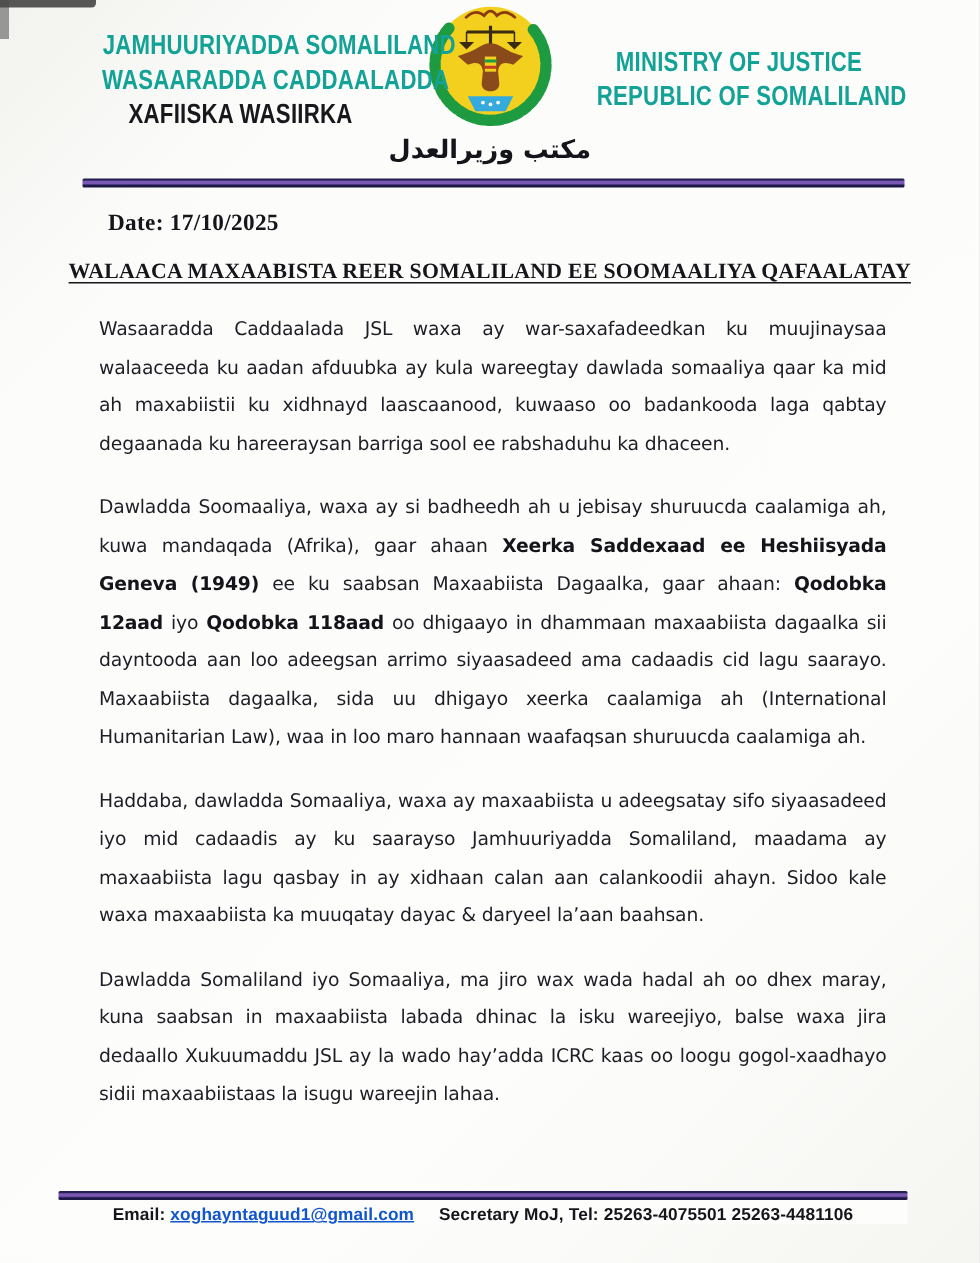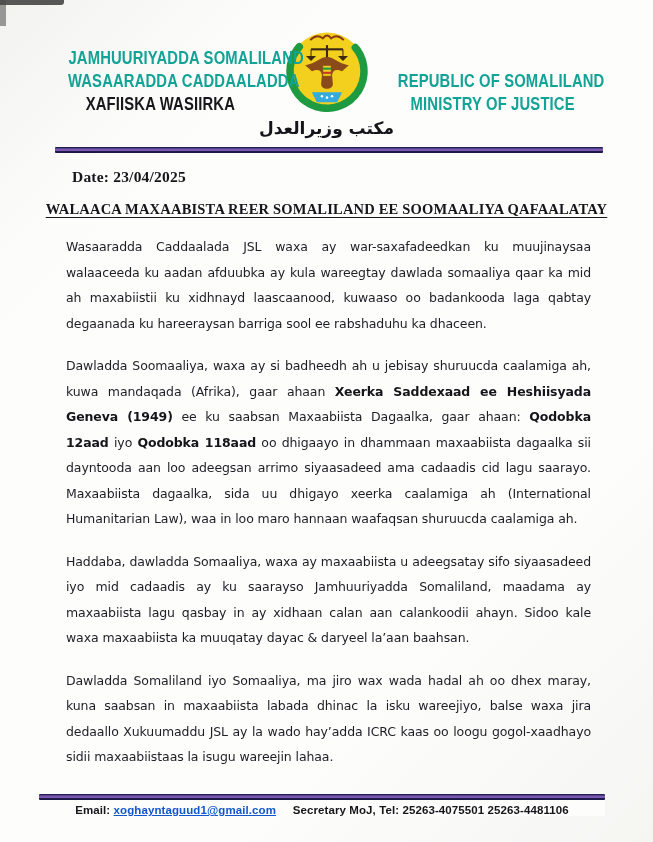--- a/index.html
+++ b/index.html
@@ -6,21 +6,21 @@
   html,body{margin:0;padding:0;background:#e9e9e7;}
   .page{
     position:relative;width:653px;height:842px;margin:0 auto;overflow:hidden;
     background:linear-gradient(135deg,#f2f2ef 0%,#fcfcfa 18%,#fdfdfb 70%,#f5f5f2 100%);
     font-family:"DejaVu Sans",sans-serif;color:#1d1d26;
   }
   .scan-edge{position:absolute;top:0;left:0;width:64px;height:5px;background:#2f2f2f;opacity:.8;border-radius:0 0 3px 0;}
   .scan-edge2{position:absolute;top:0;left:0;width:6px;height:26px;background:#4a4a4a;opacity:.55;}
 
   
-  .letterhead{display:flex;justify-content:center;align-items:flex-end;padding-top:28px;}
+  .letterhead{display:flex;justify-content:center;align-items:center;}
   .lh-block{width:243px;text-align:center;padding-top:18px;}
   .lh-line{line-height:22px;white-space:nowrap;}
   .cond{display:inline-block;transform:scaleX(.8);transform-origin:center;
         font-family:"Liberation Sans",sans-serif;font-weight:700;font-size:18.5px;letter-spacing:.2px;}
   .teal{color:#12a296;}
   .blk{color:#17171c;}
   .emblem-wrap{width:86px;display:flex;justify-content:center;margin:0 2px;}
   .arabic{text-align:center;font-weight:700;font-size:17px;margin-top:2px;color:#14141a;
           font-family:"DejaVu Sans",sans-serif;}
 
@@ -84,31 +84,31 @@
         <line x1="45" y1="48" x2="55" y2="48" stroke="#1E9B40" stroke-width="2.5"></line>
         <line x1="45" y1="53" x2="55" y2="53" stroke="#C23B22" stroke-width="2.5"></line>
         <path d="M32 76 L68 76 L62 88 L38 88 Z" fill="#35AADC"></path>
         <circle cx="44" cy="81" r="1.5" fill="#fff"></circle>
         <circle cx="50" cy="82.5" r="1.5" fill="#fff"></circle>
         <circle cx="56" cy="81" r="1.5" fill="#fff"></circle>
       </svg>
     </div>
 
     <div class="lh-block">
+      <div class="lh-line"><span class="cond teal">MINISTRY OF JUSTICE</span></div>
       <div class="lh-line"><span class="cond teal">REPUBLIC OF SOMALILAND</span></div>
-      <div class="lh-line"><span class="cond teal">MINISTRY OF JUSTICE</span></div>
     </div>
   </header>
 
   <div class="arabic">مكتب وزيرالعدل</div>
 
   <div class="dbl-rule rule-top"></div>
 
   <div class="ref-row">
-    <span>Date: 23/04/2025</span>
+    <span>Date: 17/10/2025</span>
   </div>
 
   <div class="pr-subject">WALAACA MAXAABISTA REER SOMALILAND EE SOOMAALIYA QAFAALATAY</div>
 
   <div class="body-text">
     <p><span>Wasaaradda Caddaalada JSL waxa ay war-saxafadeedkan ku muujinaysaa walaaceeda ku aadan afduubka ay kula wareegtay dawlada somaaliya qaar ka mid ah maxabiistii ku xidhnayd laascaanood, kuwaaso oo badankooda laga qabtay degaanada ku hareeraysan barriga sool ee rabshaduhu ka dhaceen.</span></p>
     <p><span>Dawladda Soomaaliya, waxa ay si badheedh ah u jebisay shuruucda caalamiga ah, kuwa mandaqada (Afrika), gaar ahaan </span><b>Xeerka Saddexaad ee Heshiisyada Geneva (1949)</b><span> ee ku saabsan Maxaabiista Dagaalka, gaar ahaan: </span><b>Qodobka 12aad</b><span> iyo </span><b>Qodobka 118aad</b><span> oo dhigaayo in dhammaan maxaabiista dagaalka sii dayntooda aan loo adeegsan arrimo siyaasadeed ama cadaadis cid lagu saarayo. Maxaabiista dagaalka, sida uu dhigayo xeerka caalamiga ah (International Humanitarian Law), waa in loo maro hannaan waafaqsan shuruucda caalamiga ah.</span></p>
     <p><span>Haddaba, dawladda Somaaliya, waxa ay maxaabiista u adeegsatay sifo siyaasadeed iyo mid cadaadis ay ku saarayso Jamhuuriyadda Somaliland, maadama ay maxaabiista lagu qasbay in ay xidhaan calan aan calankoodii ahayn. Sidoo kale waxa maxaabiista ka muuqatay dayac &amp; daryeel la’aan baahsan.</span></p>
     <p><span>Dawladda Somaliland iyo Somaaliya, ma jiro wax wada hadal ah oo dhex maray, kuna saabsan in maxaabiista labada dhinac la isku wareejiyo, balse waxa jira dedaallo Xukuumaddu JSL ay la wado hay’adda ICRC kaas oo loogu gogol-xaadhayo sidii maxaabiistaas la isugu wareejin lahaa.</span></p>
   </div>

